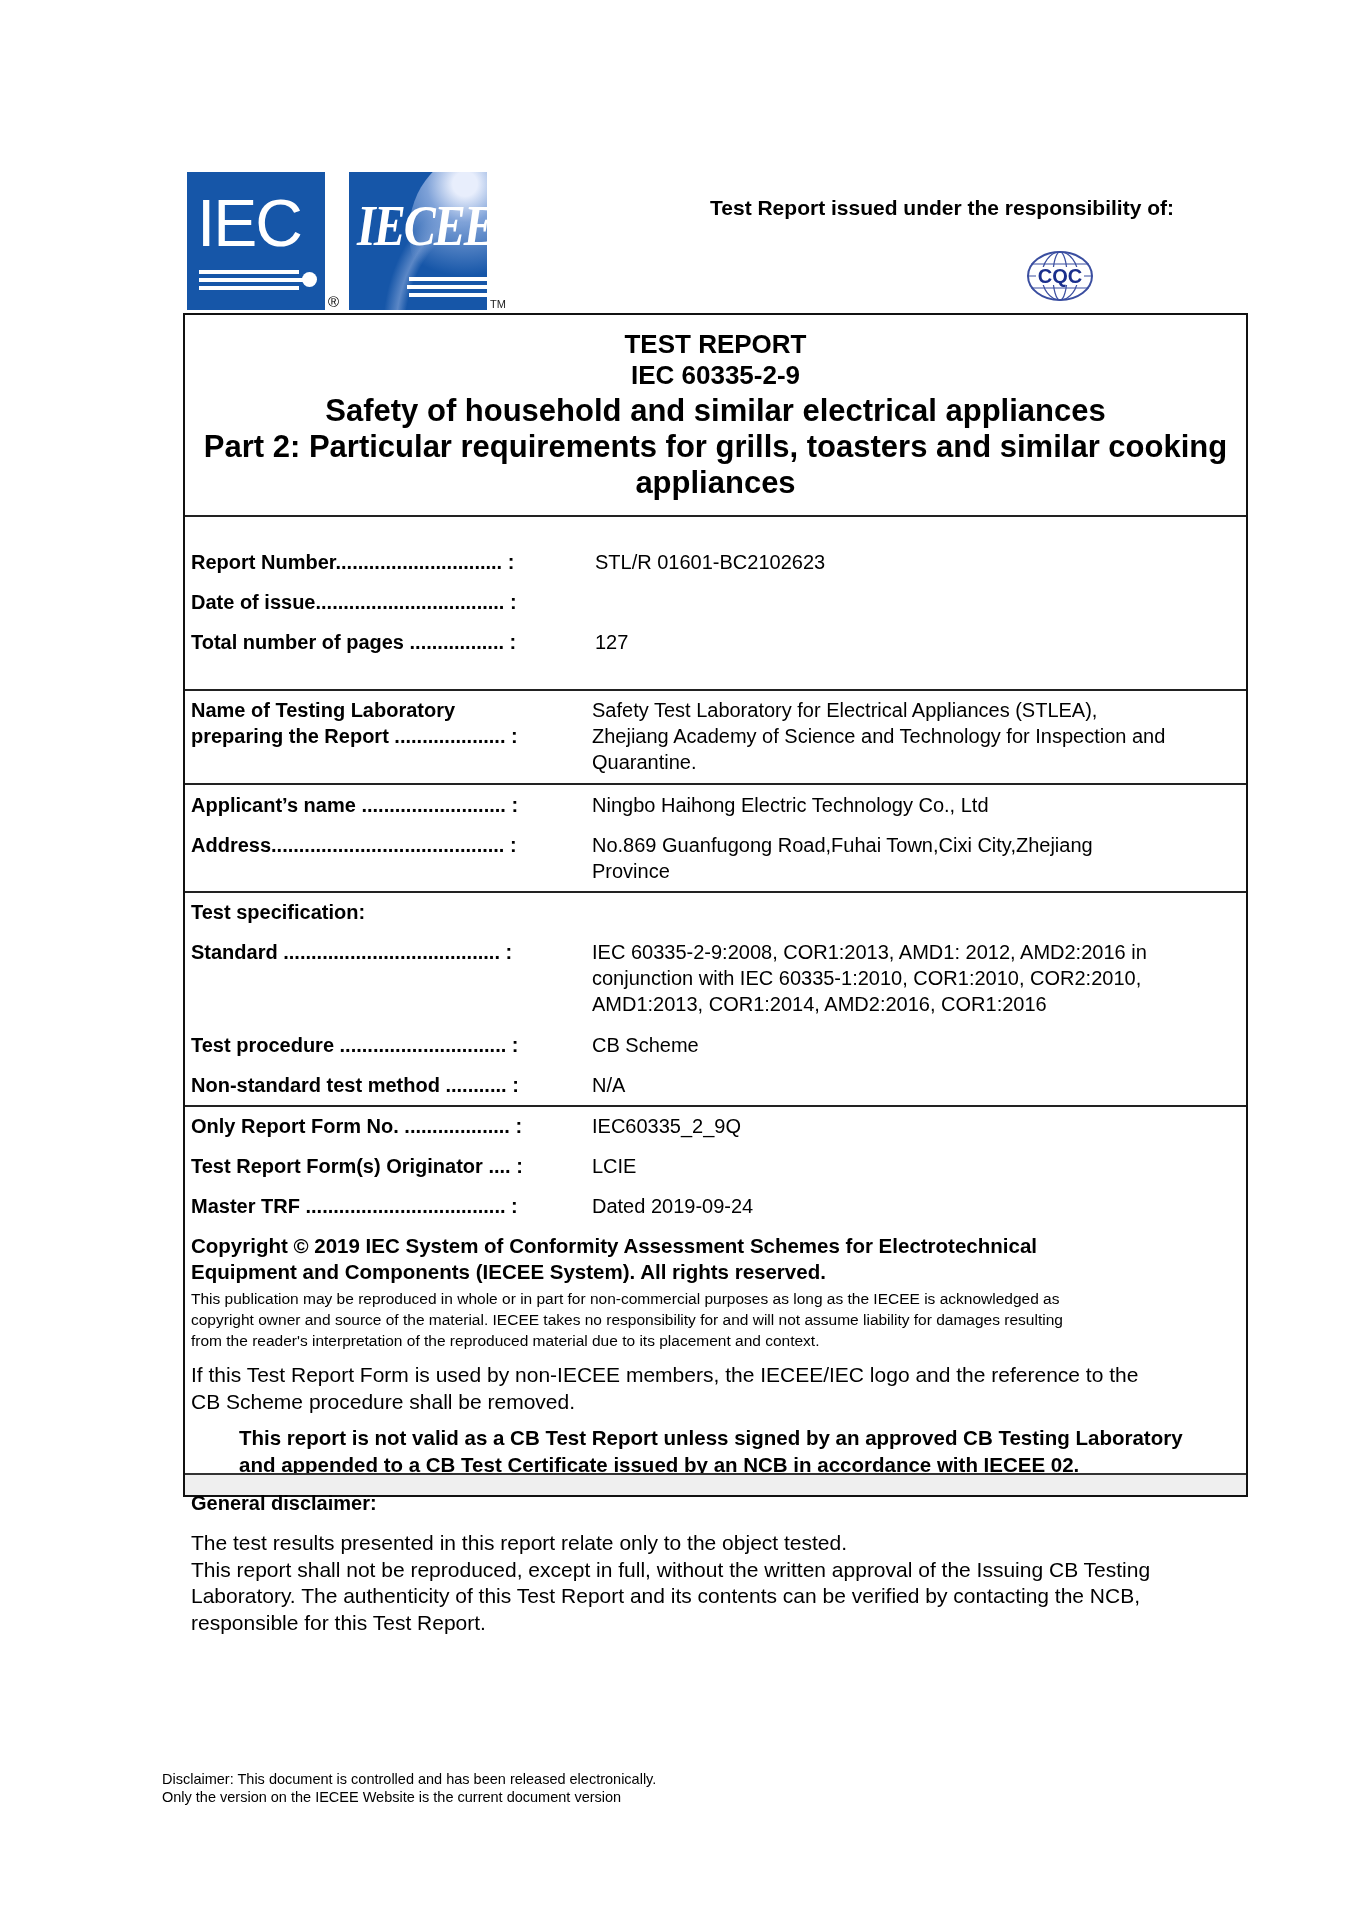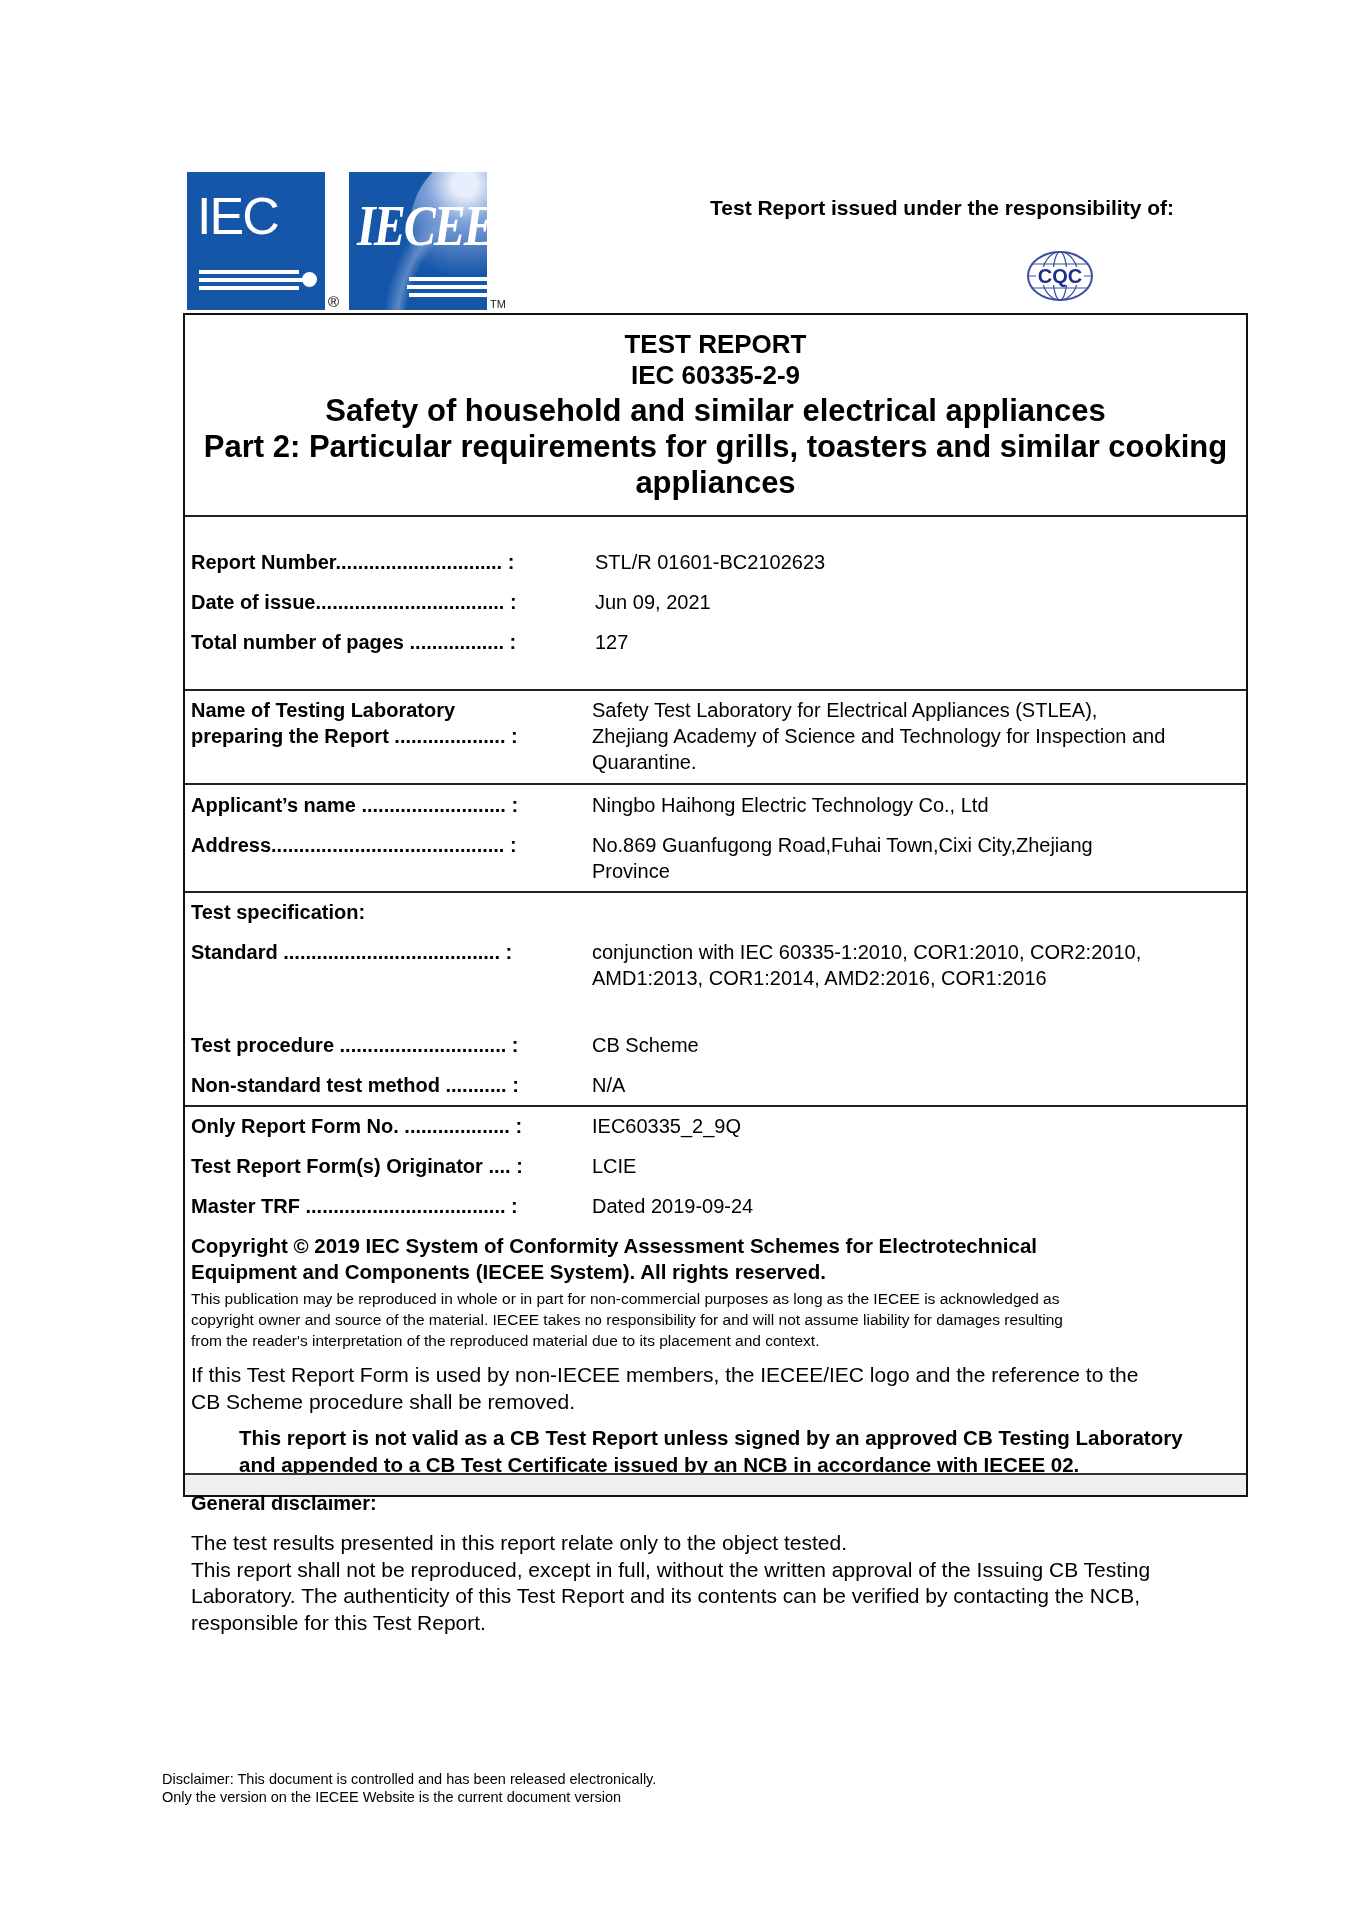--- a/index.html
+++ b/index.html
@@ -6,21 +6,21 @@
   body { width:1357px; height:1920px; position:relative; overflow:hidden;
          font-family:"Liberation Sans", sans-serif; color:#000; }
   .abs { position:absolute; }
 
   
   .logo-iec { left:187px; top:172px; width:138px; height:138px; background:#1656a8; }
   .logo-iecee { left:349px; top:172px; width:138px; height:138px;
     background: radial-gradient(ellipse 110px 150px at 135px 160px, #1656a8 0 72%, #5b87c6 80%, #1656a8 92%), #1656a8; overflow:hidden; }
   .logo-iecee .glow { position:absolute; left:60px; top:-20px; width:140px; height:160px; border-radius:50%;
     background: radial-gradient(circle at 40% 20%, #e8eefc 0 8%, #7fa2d8 25%, rgba(22,86,168,0) 60%); }
-  .iec-text { position:absolute; left:10px; top:18px; font-size:52px; color:#fff; letter-spacing:-2px; font-family:"Liberation Sans", sans-serif; line-height:1; }
+  .iec-text { position:absolute; left:10px; top:18px; font-size:66px; color:#fff; letter-spacing:-2px; font-family:"Liberation Sans", sans-serif; line-height:1; }
   .iecee-text { position:absolute; left:8px; top:30px; font-size:48px; color:#fff; font-weight:bold; font-style:italic; letter-spacing:-2px; font-family:"Liberation Serif", serif; line-height:1; transform:scaleY(1.2); }
   .lines { position:absolute; height:4px; background:#fff; }
   .dot { position:absolute; width:15px; height:15px; border-radius:50%; background:#fff; }
   .reg { left:328px; top:293px; font-size:15px; color:#000; }
   .tm { left:490px; top:298px; font-size:11px; color:#222; }
 
   .responsibility { left:710px; top:196px; font-size:21px; font-weight:bold; }
   .cqc { left:1026px; top:250px; width:68px; height:52px; }
 
   
@@ -83,21 +83,20 @@
     <div class="t1">IEC 60335-2-9</div>
     <div class="t2" style="margin-top:2px">Safety of household and similar electrical appliances</div>
     <div class="t2">Part 2: Particular requirements for grills, toasters and similar cooking</div>
     <div class="t2">appliances</div>
   </div>
   <div class="hr" style="top:200px"></div>
 
   <div class="lbl" style="top:234px">Report Number.............................. :</div>
   <div class="val" style="top:234px; left:410px">STL/R 01601-BC2102623</div>
   <div class="lbl" style="top:274px">Date of issue.................................. :</div>
-  <div class="val" style="top:274px; left:410px">Jun 09, 2021</div>
   <div class="lbl" style="top:314px">Total number of pages ................. :</div>
   <div class="val" style="top:314px; left:410px">127</div>
   <div class="hr" style="top:374px"></div>
 
   <div class="lbl" style="top:382px">Name of Testing Laboratory</div>
   <div class="lbl" style="top:408px">preparing the Report .................... :</div>
   <div class="val" style="top:382px">
     <div>Safety Test Laboratory for Electrical Appliances (STLEA),</div>
     <div>Zhejiang Academy of Science and Technology for Inspection and</div>
     <div>Quarantine.</div>
@@ -109,20 +108,21 @@
   <div class="lbl" style="top:517px">Address.......................................... :</div>
   <div class="val" style="top:517px">
     <div>No.869 Guanfugong Road,Fuhai Town,Cixi City,Zhejiang</div>
     <div>Province</div>
   </div>
   <div class="hr" style="top:576px"></div>
 
   <div class="lbl" style="top:584px">Test specification:</div>
   <div class="lbl" style="top:624px">Standard ....................................... :</div>
   <div class="val" style="top:624px">
+    <div>IEC 60335-2-9:2008, COR1:2013, AMD1: 2012, AMD2:2016 in</div>
     <div>conjunction with IEC 60335-1:2010, COR1:2010, COR2:2010,</div>
     <div>AMD1:2013, COR1:2014, AMD2:2016, COR1:2016</div>
   </div>
   <div class="lbl" style="top:717px">Test procedure .............................. :</div>
   <div class="val" style="top:717px">CB Scheme</div>
   <div class="lbl" style="top:757px">Non-standard test method ........... :</div>
   <div class="val" style="top:757px">N/A</div>
   <div class="hr" style="top:790px"></div>
 
   <div class="lbl" style="top:798px">Only Report Form No. ................... :</div>

